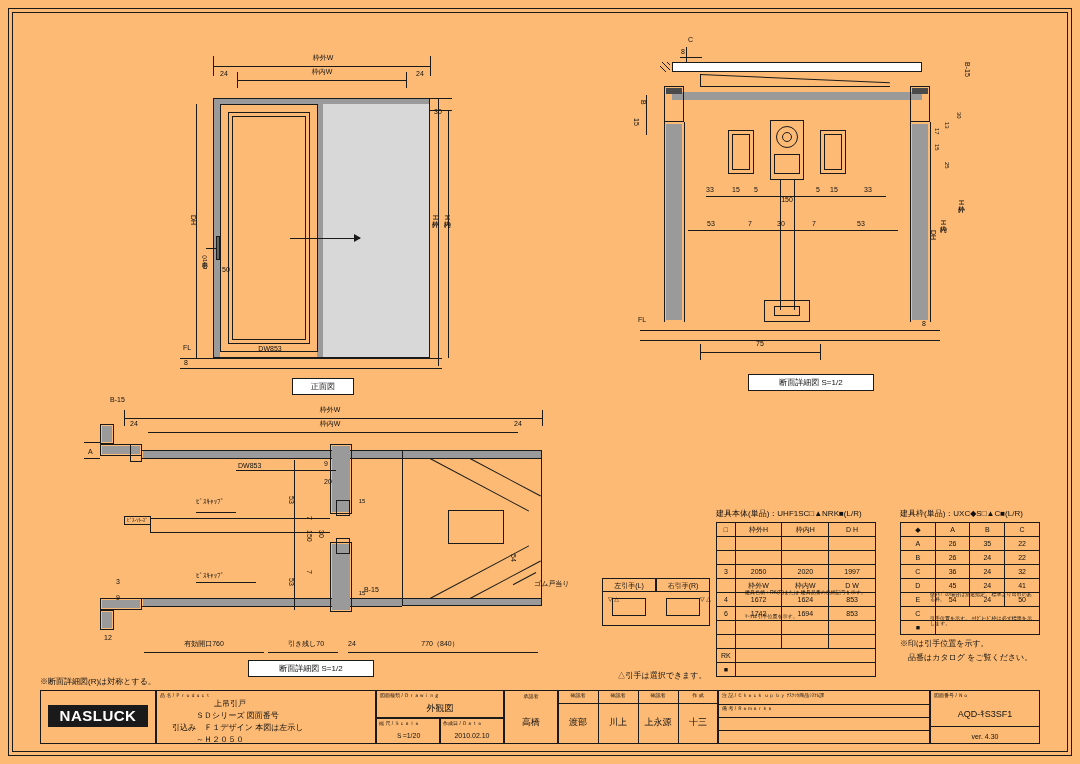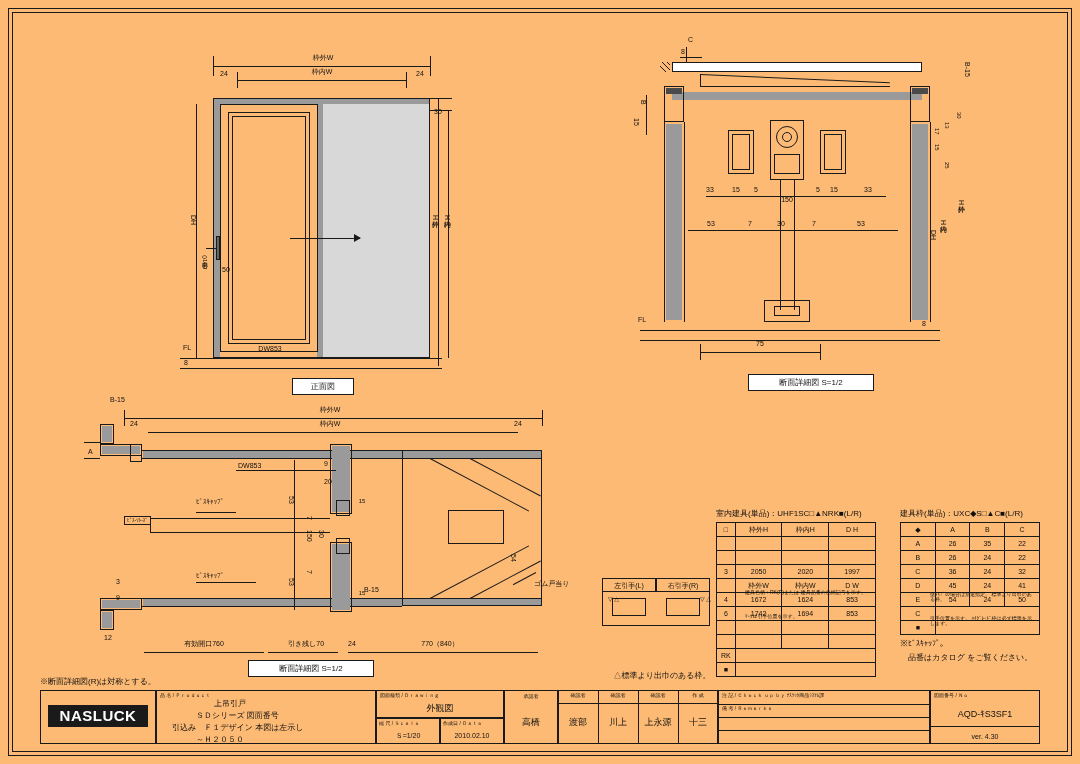--- a/index.html
+++ b/index.html
@@ -267,21 +267,21 @@
     <div class="ln" style="left:348px;top:652px;width:190px;height:1px;"></div>
     <div class="t ctr" style="left:390px;top:640px;width:100px;">770（840）</div>
     <div class="t ctr" style="left:340px;top:640px;width:24px;">24</div>
 
     <div class="cap ctr" style="left:248px;top:660px;width:112px;">断面詳細図 S=1/2</div>
 
     <div class="t t8" style="left:40px;top:678px;">※断面詳細図(R)は対称とする。</div>
   </div>
 
   <div>
-    <div class="t t8" style="left:716px;top:510px;">室内建具(単品)：UHF1SC□▲NRK■(L/R)</div>
+    <div class="t t8" style="left:716px;top:510px;">建具本体(単品)：UHF1SC□▲NRK■(L/R)</div>
     <table class="tb" id="tbl-body" style="left:716px;top:522px;width:160px;">
       <thead>
           <tr id="tbl-body-head">
             <th style="width: 18px;">□</th>
             <th style="width: 47px;">枠外H</th>
             <th style="width: 47px;">枠内H</th>
             <th style="width: 47px;">D H</th>
           </tr>
         </thead>
       <tbody id="tbl-body-rows">
@@ -396,35 +396,35 @@
           <tr>
             <td>■</td>
             <td colspan="3"></td>
           </tr>
         </tbody>
     </table>
     <div class="t t5" style="left:930px;top:592px;width:106px;white-space:normal;">壁ﾀｲﾌﾟの場合は別途指定。
 標準より出巾のある枠。</div>
     <div class="t t5" style="left:930px;top:616px;width:106px;white-space:normal;">引手位置を示す。
 ﾊｲｸﾞﾚｰﾄﾞ枠は必ず標準を示します。</div>
-    <div class="t t8" style="left:900px;top:640px;">※ﾋﾞｽｷｬｯﾌﾟ。</div>
+    <div class="t t8" style="left:900px;top:640px;">※印は引手位置を示す。</div>
     <div class="t t8" style="left:908px;top:654px;">品番はカタログ をご覧ください。</div>
   </div>
 
   <div>
     <div class="bx" style="left:602px;top:578px;width:108px;height:48px;"></div>
     <div class="bx" style="left:602px;top:578px;width:54px;height:14px;"></div>
     <div class="bx" style="left:656px;top:578px;width:54px;height:14px;"></div>
     <div class="t ctr" style="left:602px;top:582px;width:54px;">左引手(L)</div>
     <div class="t ctr" style="left:656px;top:582px;width:54px;">右引手(R)</div>
     <div class="bx" style="left:612px;top:598px;width:34px;height:18px;"></div>
     <div class="bx" style="left:666px;top:598px;width:34px;height:18px;"></div>
     <div class="t t6 ctr" style="left:608px;top:596px;width:10px;">▽ △</div>
     <div class="t t6 ctr" style="left:700px;top:596px;width:10px;">▽ △</div>
-    <div class="t t8 ctr" style="left:592px;top:672px;width:140px;">△標準より出巾のある枠。</div>
+    <div class="t t8 ctr" style="left:592px;top:672px;width:140px;">△引手は選択できます。</div>
   </div>
 
   <div>
     <div class="bx" style="left:40px;top:690px;width:1000px;height:54px;"></div>
 
     <div class="bx" style="left:40px;top:690px;width:116px;height:54px;"></div>
     <div style="position:absolute;left:48px;top:705px;width:100px;height:22px;background:#1a1a1a;color:#fff;font-weight:bold;font-size:15px;text-align:center;line-height:22px;letter-spacing:0.5px;">NASLUCK</div>
 
     <div class="bx" style="left:156px;top:690px;width:220px;height:54px;"></div>
     <div class="t t5" style="left:160px;top:693px;">品 名 / Ｐｒｏｄｕｃｔ</div>

